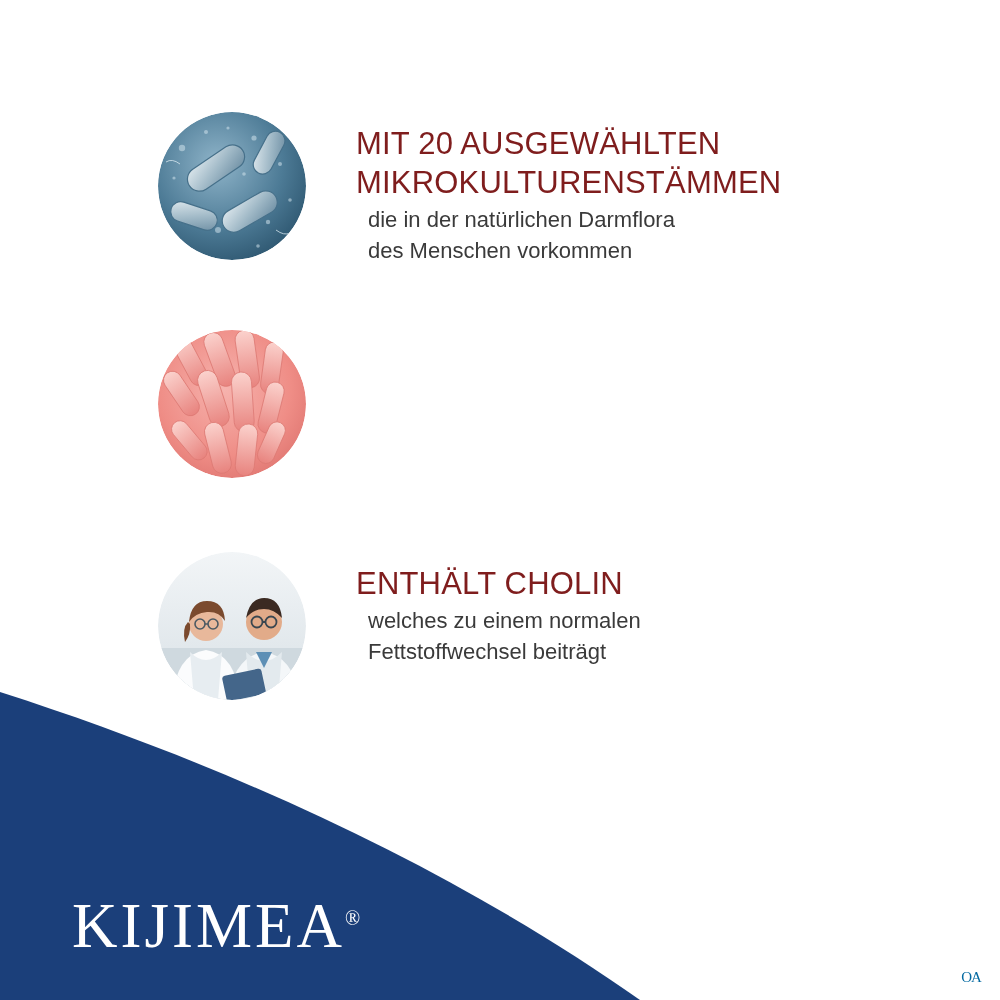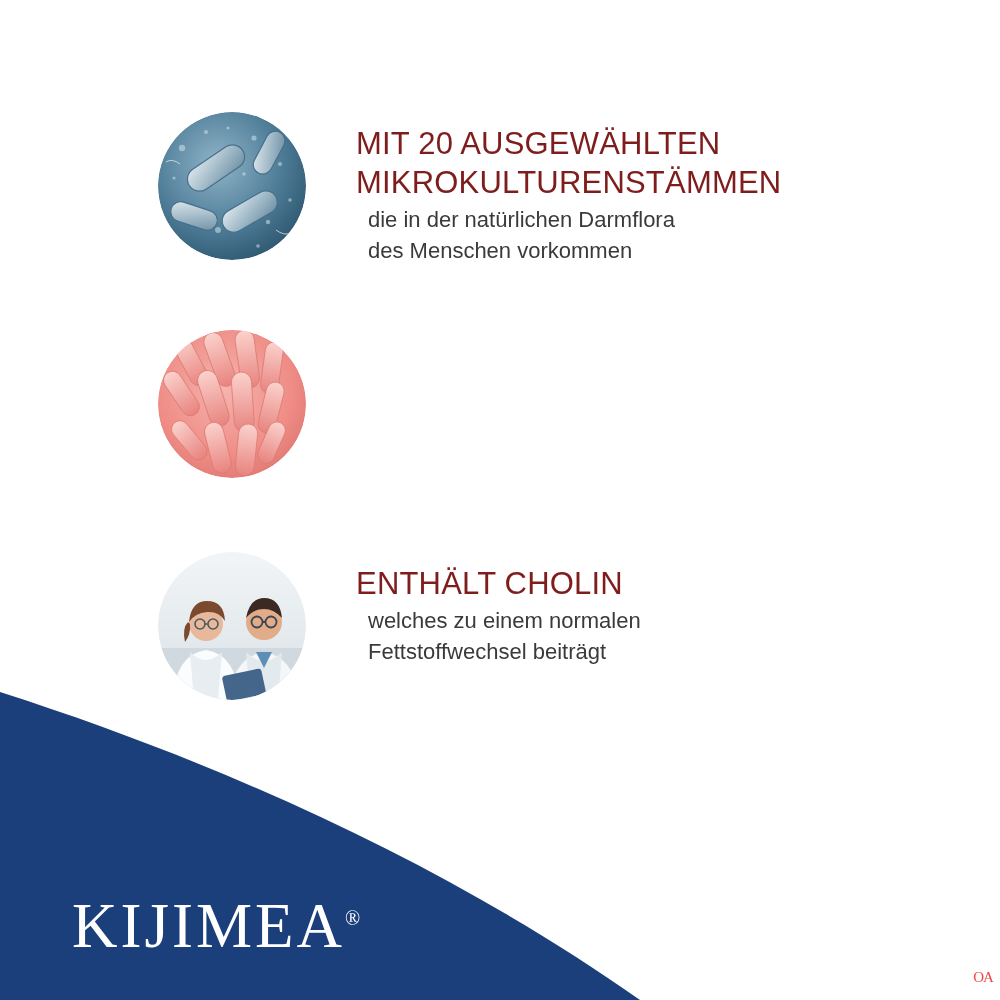--- a/index.html
+++ b/index.html
@@ -87,30 +87,30 @@
   }
   .logo .reg {
     font-size: 20px;
     vertical-align: super;
     letter-spacing: 0;
   }
 
   
   .watermark {
     position: absolute;
-    right: 0;
+    right: 12px;
     bottom: 10px;
     width: 34px;
     height: 26px;
     background: rgba(255,255,255,0.82);
     border-radius: 3px;
     display: flex;
     align-items: center;
     justify-content: center;
-    color: #ef4444;
+    color: #0369a1;
     font-size: 15px;
     font-family: "Liberation Serif", serif;
     letter-spacing: -1px;
   }
 </style>
 </head>
 <body>
 
 <div class="canvas">
 

